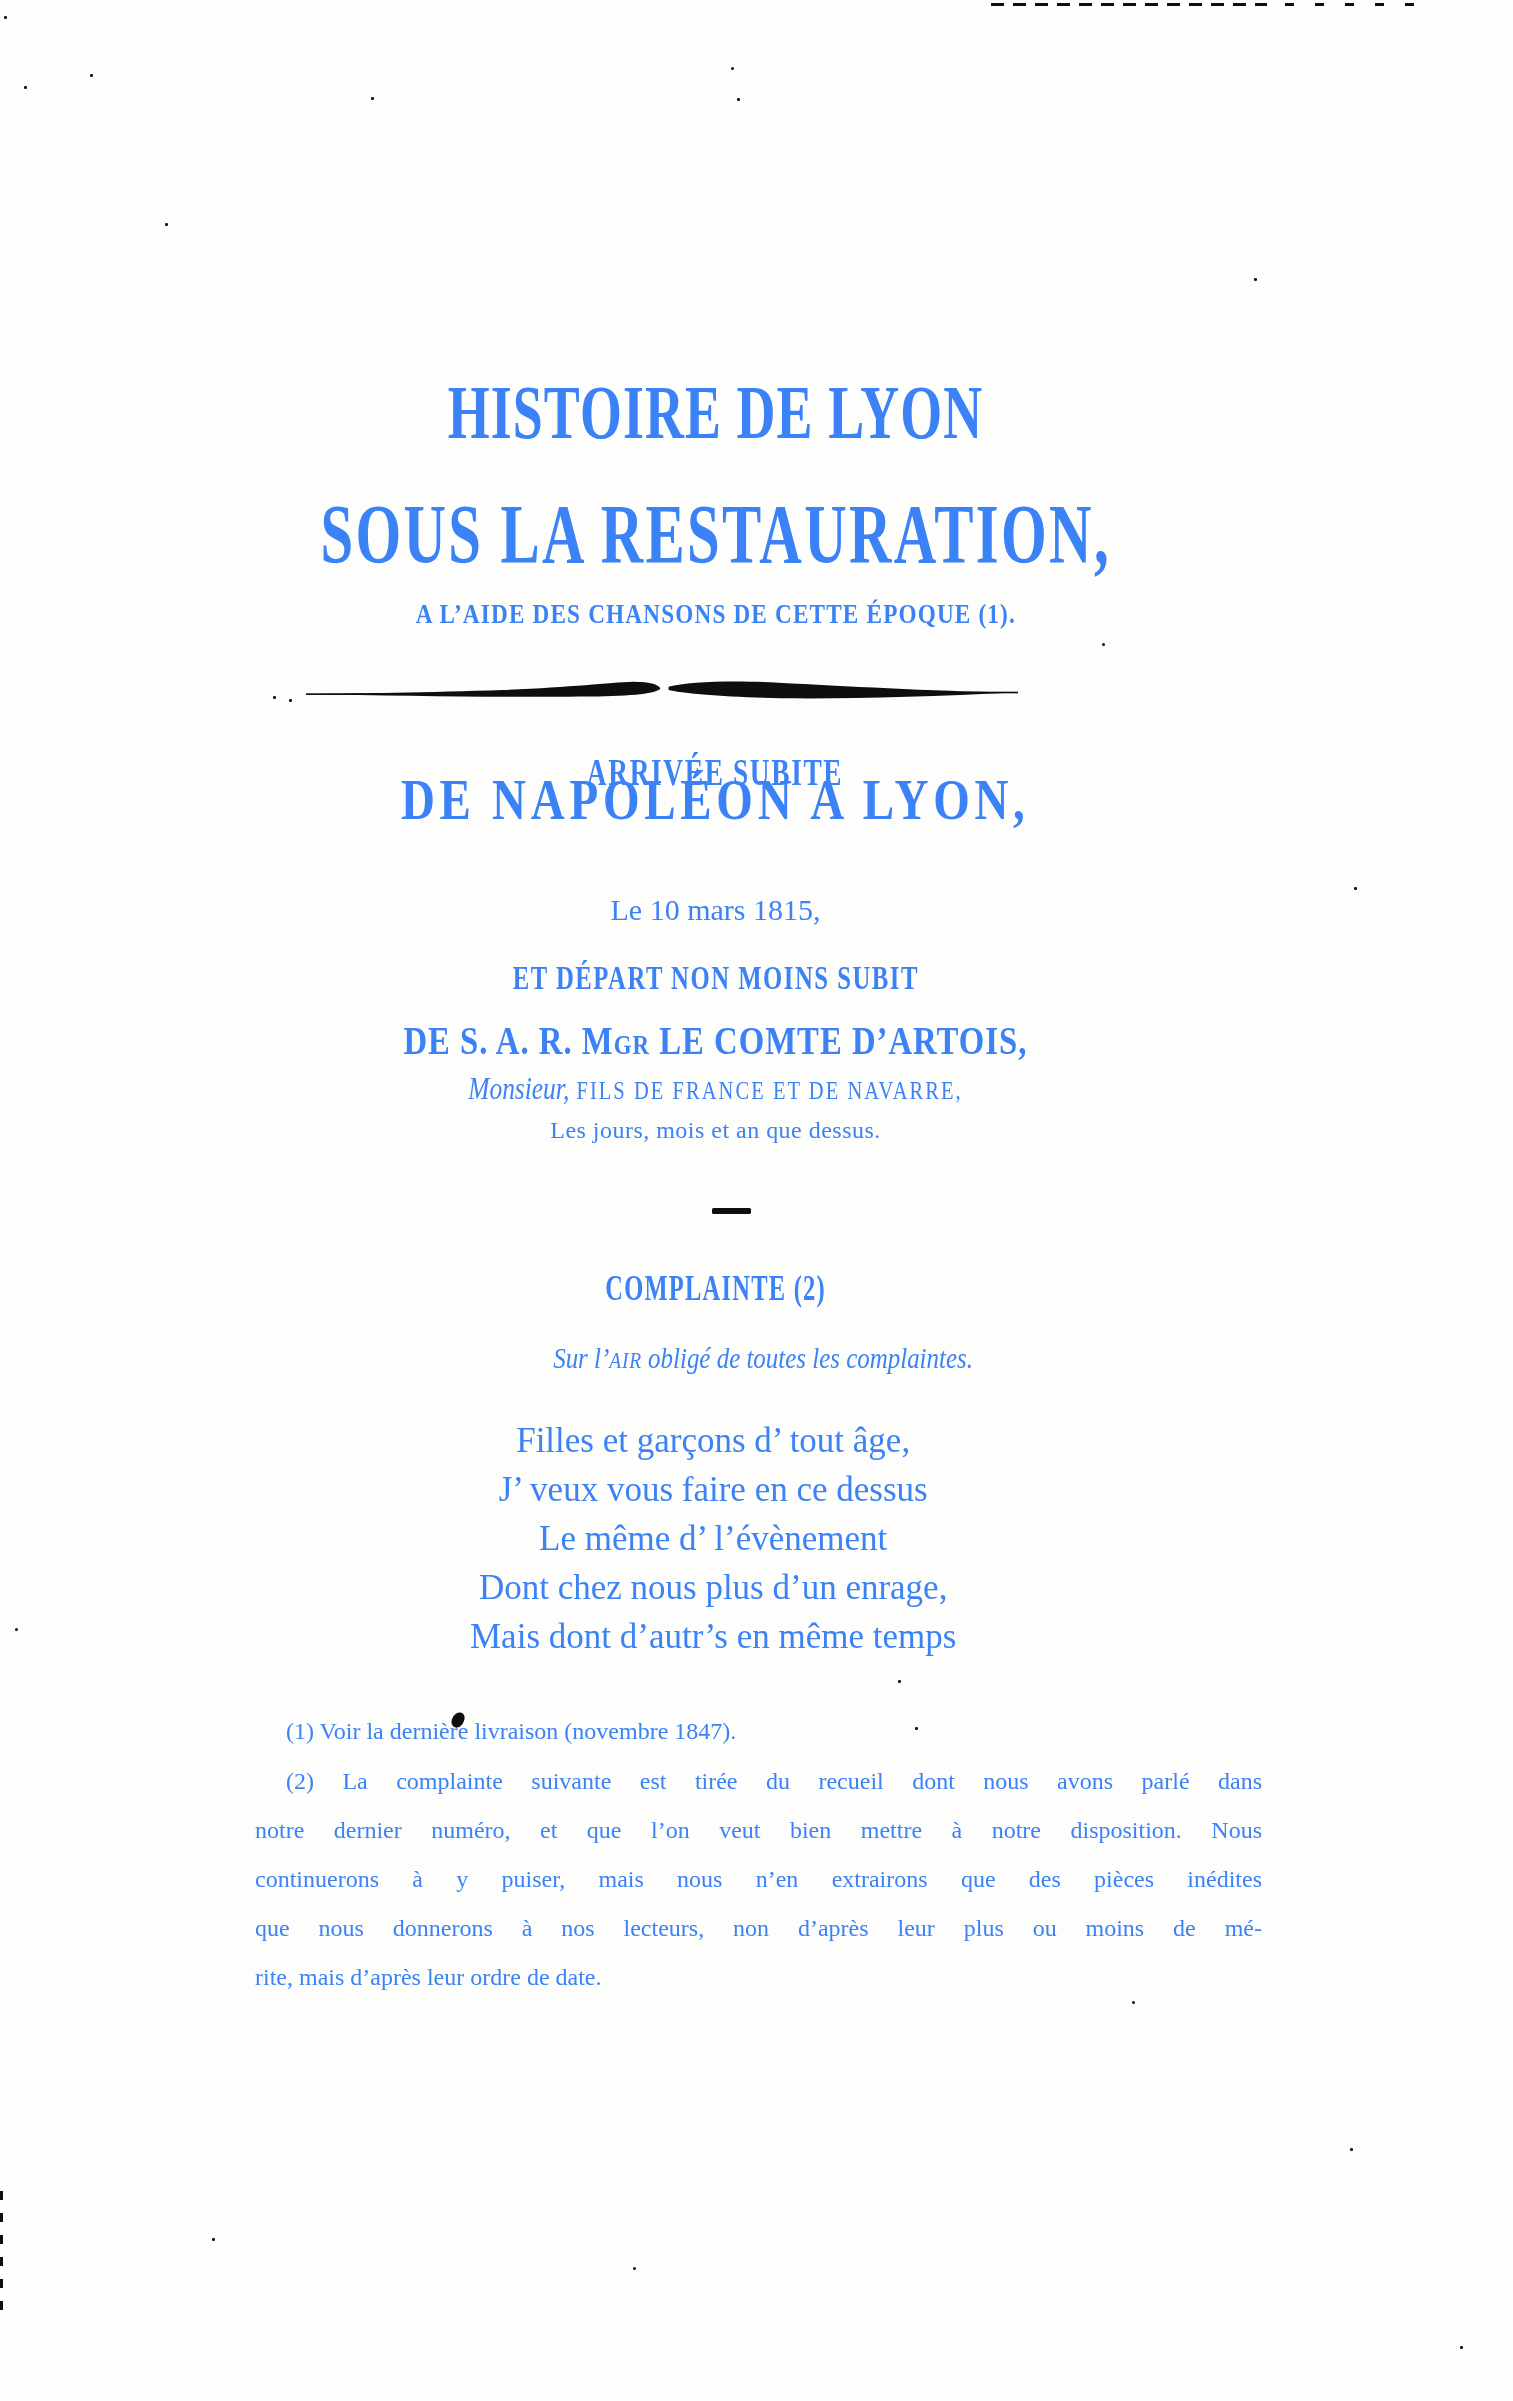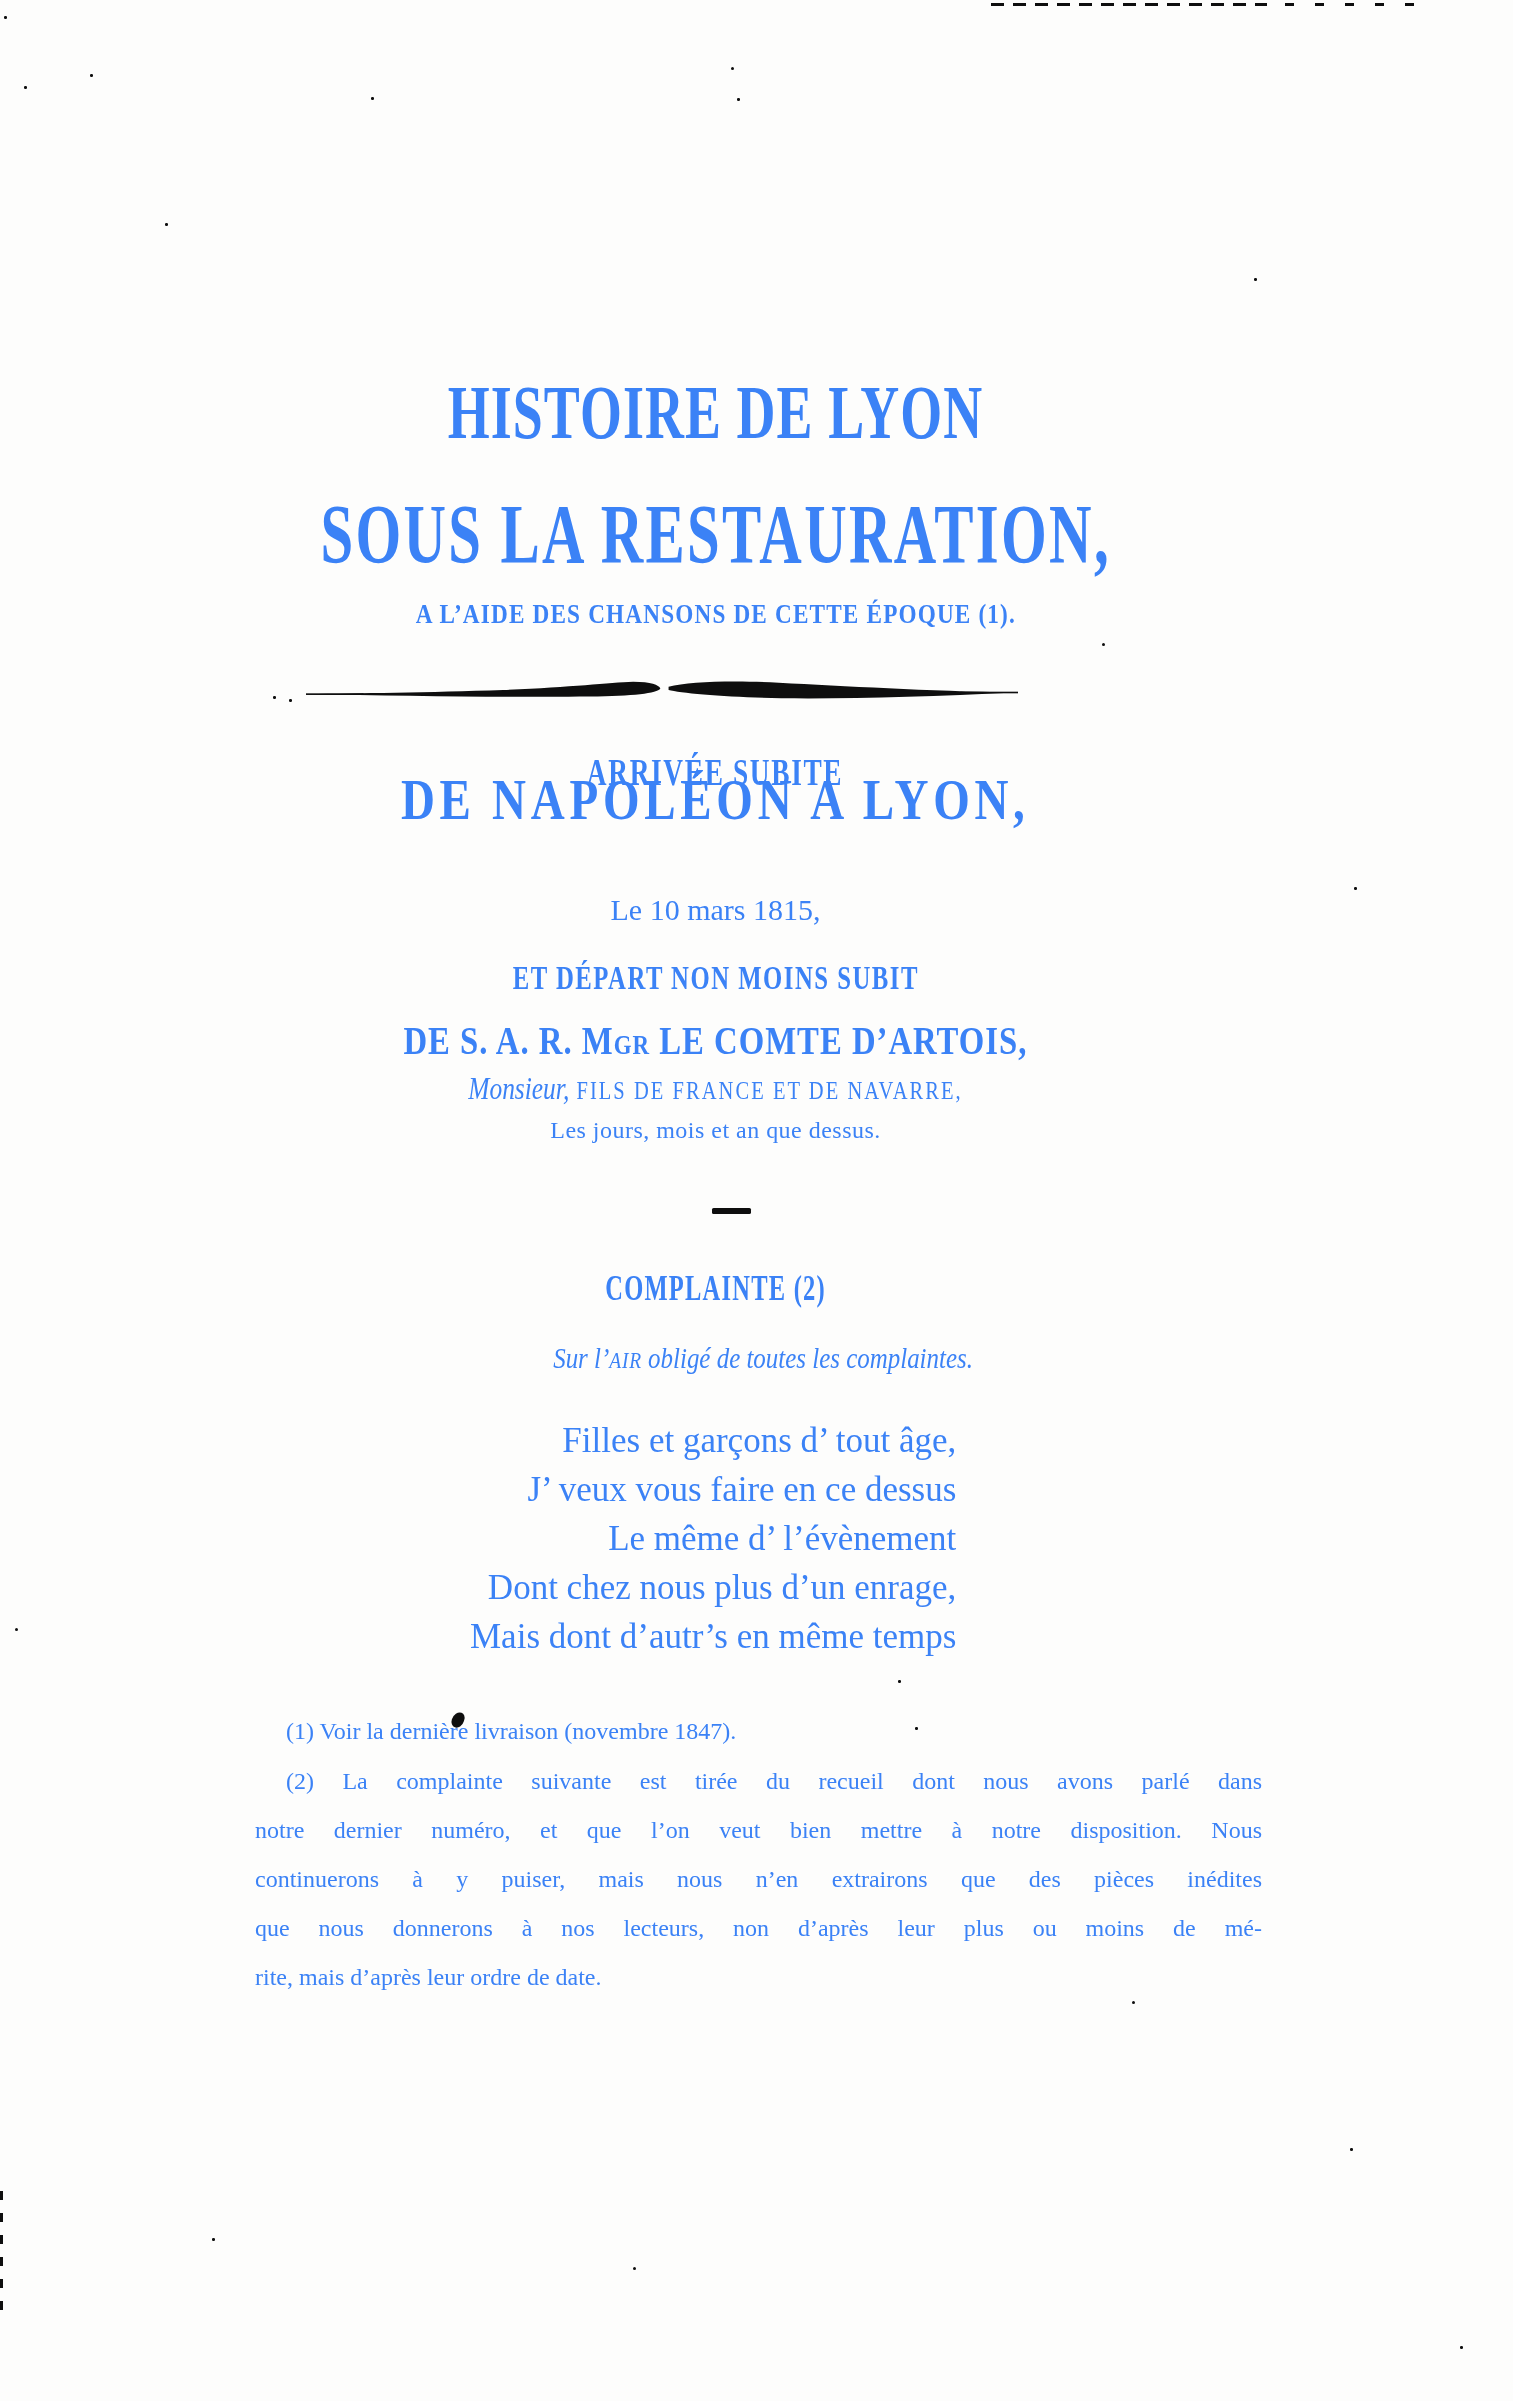--- a/index.html
+++ b/index.html
@@ -36,21 +36,21 @@
   .monsieur .it{font-style:italic;font-size:31px;}
   .monsieur .caps{font-size:25px;letter-spacing:.10em;}
   .lesjours{font-size:24px;letter-spacing:.02em;}
 
   .complainte{font-size:35px;font-weight:bold;letter-spacing:.05em;}
   .complainte .sx{transform:scaleX(.70);}
   .surlair{font-size:29px;font-style:italic;margin-left:48px;}
   .surlair .sx{transform:scaleX(.86);}
   .surlair .small{font-size:.78em;font-style:italic;letter-spacing:.04em;}
 
-  .poem{position:absolute;left:470px;top:1416px;font-size:35px;line-height:49px;text-align:right;}
+  .poem{position:absolute;left:470px;top:1416px;font-size:35px;line-height:49px;text-align:center;}
 
   .fn{font-size:24px;line-height:49px;}
   .fn1{position:absolute;left:286px;top:1707px;text-align:left;white-space:nowrap;}
   .fn2{position:absolute;left:255px;top:1757px;width:1007px;}
   .fn2 .jl{text-align:justify;text-align-last:justify;}
   .fn2 .first{text-indent:31px;}
   .fn2 .last{text-align:center;text-align-last:left;}
 
   .rule-dash{position:absolute;left:712px;top:1208px;width:39px;height:5.8px;background:#0e0e0e;border-radius:1.6px;}
 

